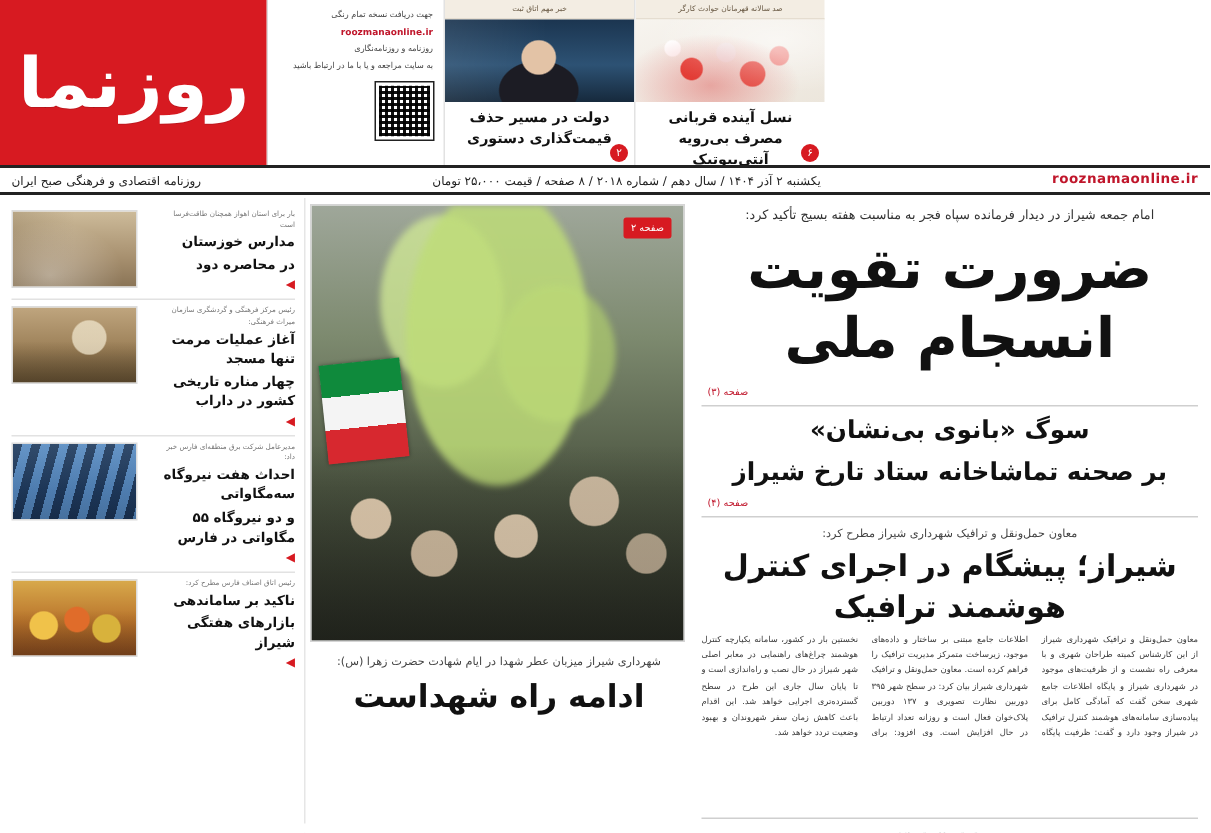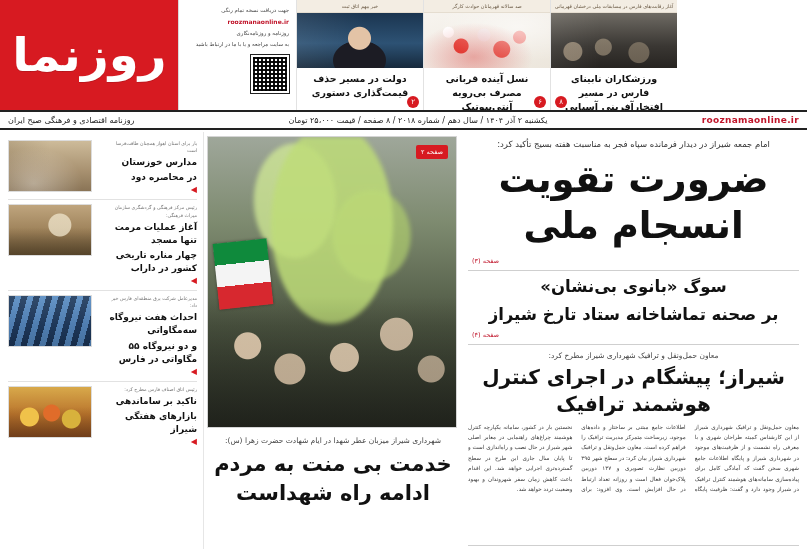--- a/index.html
+++ b/index.html
@@ -215,26 +215,20 @@
       <div class="pagenum">۲</div>
     </div>
 
     <div class="teaser">
       <div class="kicker">صد سالانه قهرمانان حوادث کارگر</div>
       <div class="thumb img-pills"></div>
       <div class="t-title">نسل آینده قربانی مصرف بی‌رویه آنتی‌بیوتیک</div>
       <div class="pagenum">۶</div>
     </div>
 
-    <div class="teaser">
-      <div class="kicker">آغاز رقابت‌های فارس در مسابقات ملی درخشان قهرمانی</div>
-      <div class="thumb img-crowd1"></div>
-      <div class="t-title">ورزشکاران نابینای فارس در مسیر افتخارآفرینی آسیایی</div>
-      <div class="pagenum left">۸</div>
-    </div>
 
   </div>
 
   <div class="bar">
     <div class="seg">
       <span class="site-url">rooznamaonline.ir</span>
     </div>
     <div class="seg">
       <span>یکشنبه ۲ آذر ۱۴۰۴ / سال دهم / شماره ۲۰۱۸ / ۸ صفحه / قیمت ۲۵،۰۰۰ تومان</span>
     </div>
@@ -267,21 +261,20 @@
       <div class="bottom-kicker">به بیت شهردار شیراز:</div>
 
     </div>
 
     <div class="col-photo">
       <div class="bigphoto">
         <div class="flagstripe"></div>
         <div class="pagebadge">صفحه ۲</div>
       </div>
       <div class="cap-kicker">شهرداری شیراز میزبان عطر شهدا در ایام شهادت حضرت زهرا (س):</div>
-      <div class="cap-title">خدمت بی منت به مردم</div>
       <div class="cap-title">ادامه راه شهداست</div>
     </div>
 
     <div class="col-side">
 
       <div class="side-item">
         <div class="side-thumb th-desert"></div>
         <div class="side-text">
           <div class="side-kicker">بار برای استان اهواز همچنان طاقت‌فرسا است</div>
           <div class="side-title">مدارس خوزستان</div>

